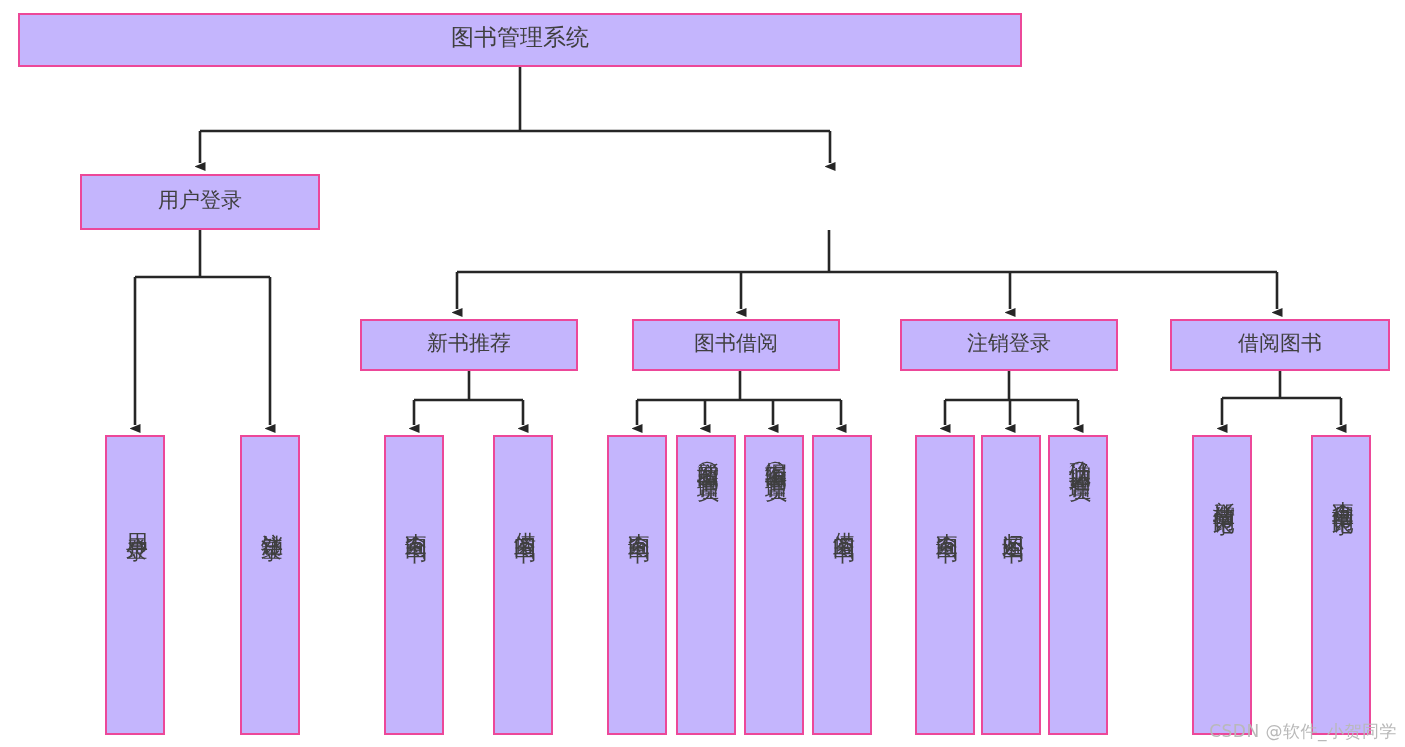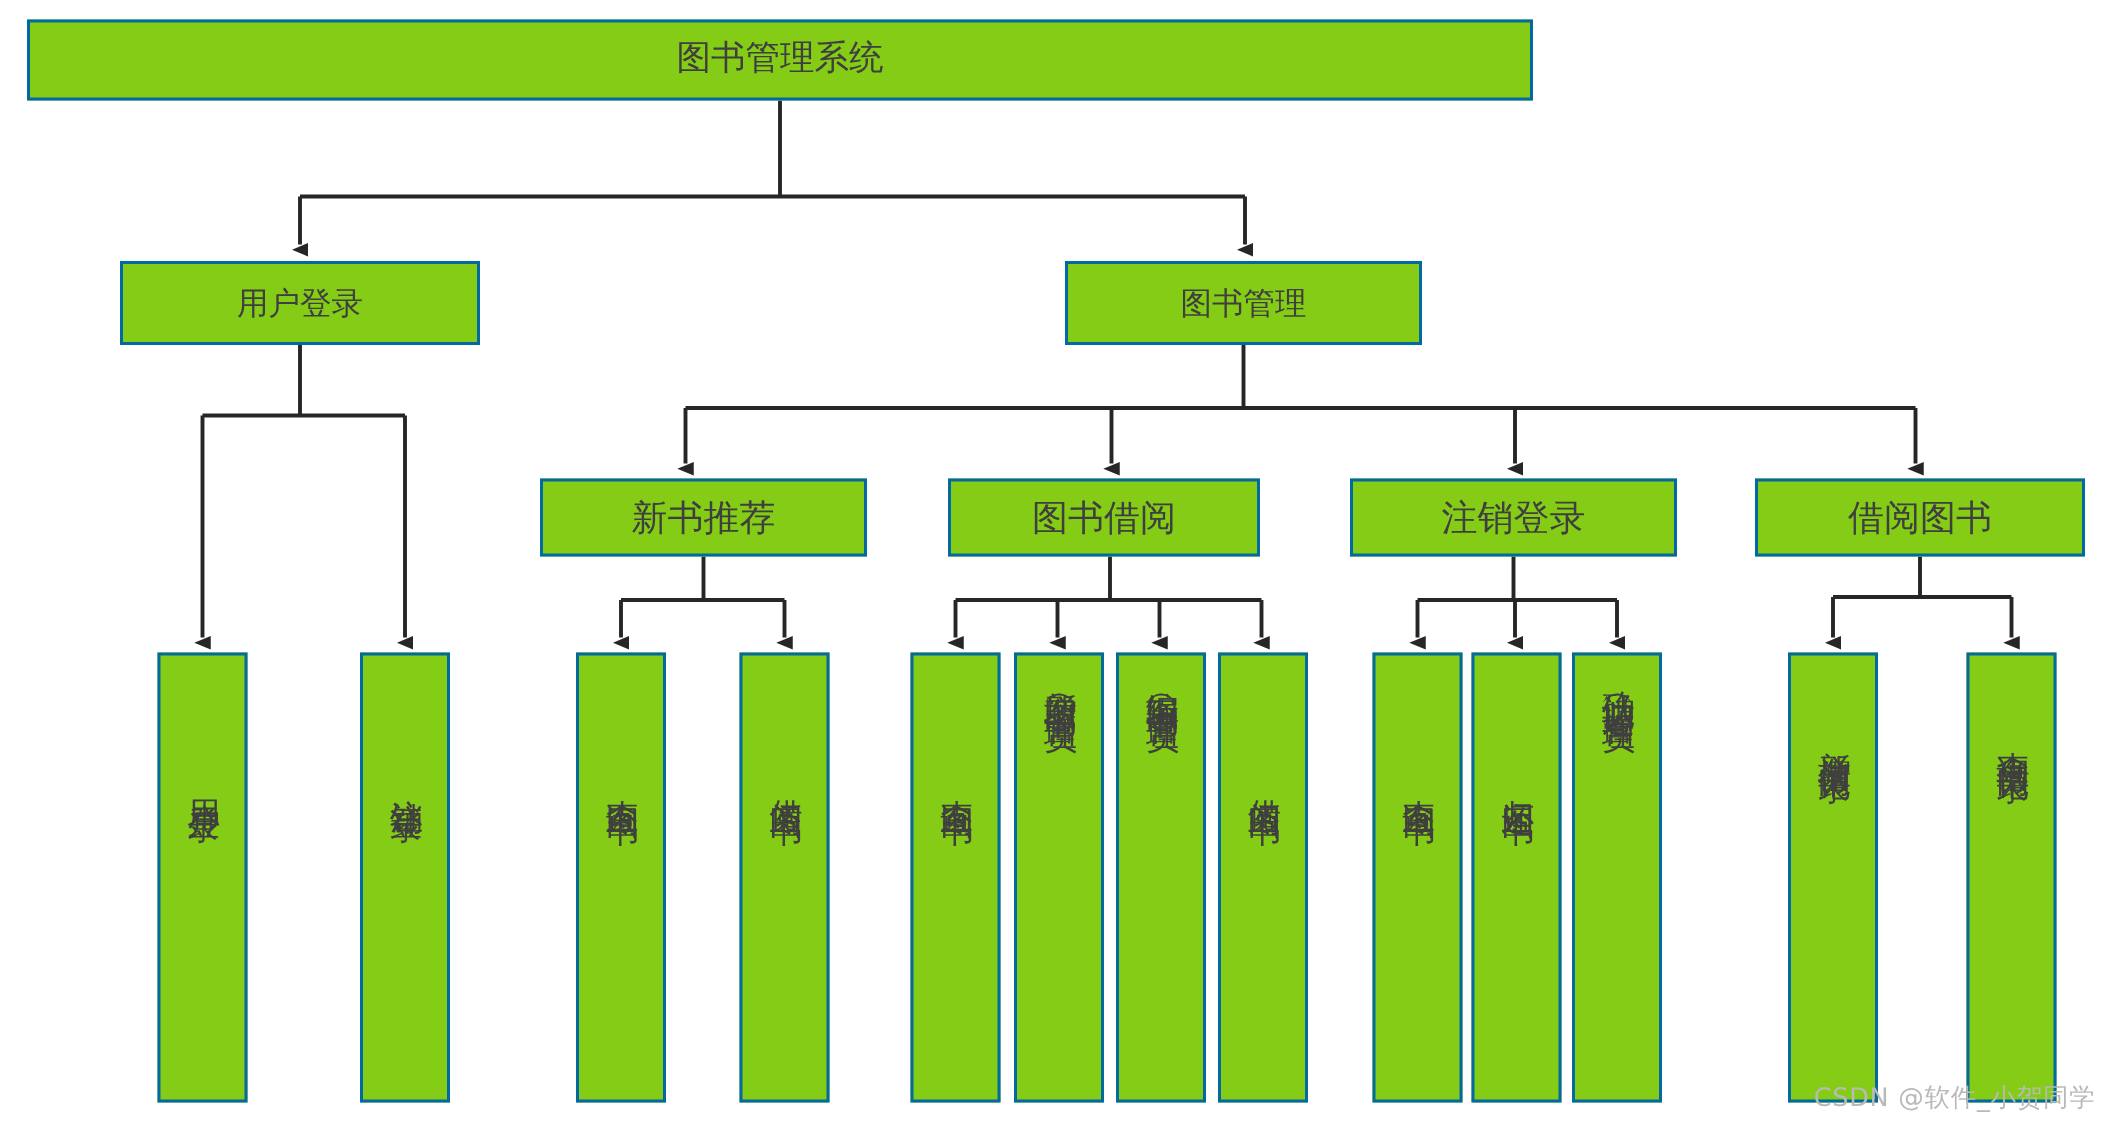--- a/index.html
+++ b/index.html
@@ -21,46 +21,47 @@
     position: absolute;
     left: 0;
     top: 0;
     width: 1405px;
     height: 747px;
     pointer-events: none;
   }
   .node {
     position: absolute;
     box-sizing: border-box;
-    border: 2px solid #0369a1;
-    background: #84cc16;
+    border: 2px solid #ec4899;
+    background: #c4b5fd;
     display: flex;
     align-items: center;
     justify-content: center;
     color: #3b3b3b;
+    font-family: Liberation Mono, monospace;
   }
   .node .label {
     color: #3f3f3f;
     line-height: 1.18;
     text-align: center;
     white-space: nowrap;
   }
   
   .node.root { left: 18px; top: 13px; width: 1004px; height: 54px; }
   .node.root .label { font-size: 23px; }
 
   
   .node.lvl2 { height: 56px; }
   .node.lvl2 .label { font-size: 21px; }
   .node.n-user-login  { left: 80px;  top: 174px; width: 240px; }
   .node.n-book-mgmt   { left: 710px; top: 174px; width: 238px; }
 
   
   .node.lvl3 { height: 52px; }
-  .node.lvl3 .label { font-size: 24px; }
+  .node.lvl3 .label { font-size: 21px; }
   .node.n-new-rec   { left: 360px;  top: 319px; width: 218px; }
   .node.n-borrow    { left: 632px;  top: 319px; width: 208px; }
   .node.n-current   { left: 900px;  top: 319px; width: 218px; }
   .node.n-records   { left: 1170px; top: 319px; width: 220px; }
 
   
   .node.leaf {
     top: 435px;
     height: 300px;
     width: 60px;
@@ -142,23 +143,20 @@
     </g>
   </svg>
 
   <div class="node root">
     <span class="label">图书管理系统</span>
   </div>
 
   <div class="node lvl2 n-user-login">
     <span class="label">用户登录</span>
   </div>
-  <div class="node lvl2 n-book-mgmt">
-    <span class="label">图书管理</span>
-  </div>
 
   <div class="node lvl3 n-new-rec">
     <span class="label">新书推荐</span>
   </div>
   <div class="node lvl3 n-borrow">
     <span class="label">图书借阅</span>
   </div>
   <div class="node lvl3 n-current">
     <span class="label">注销登录</span>
   </div>

